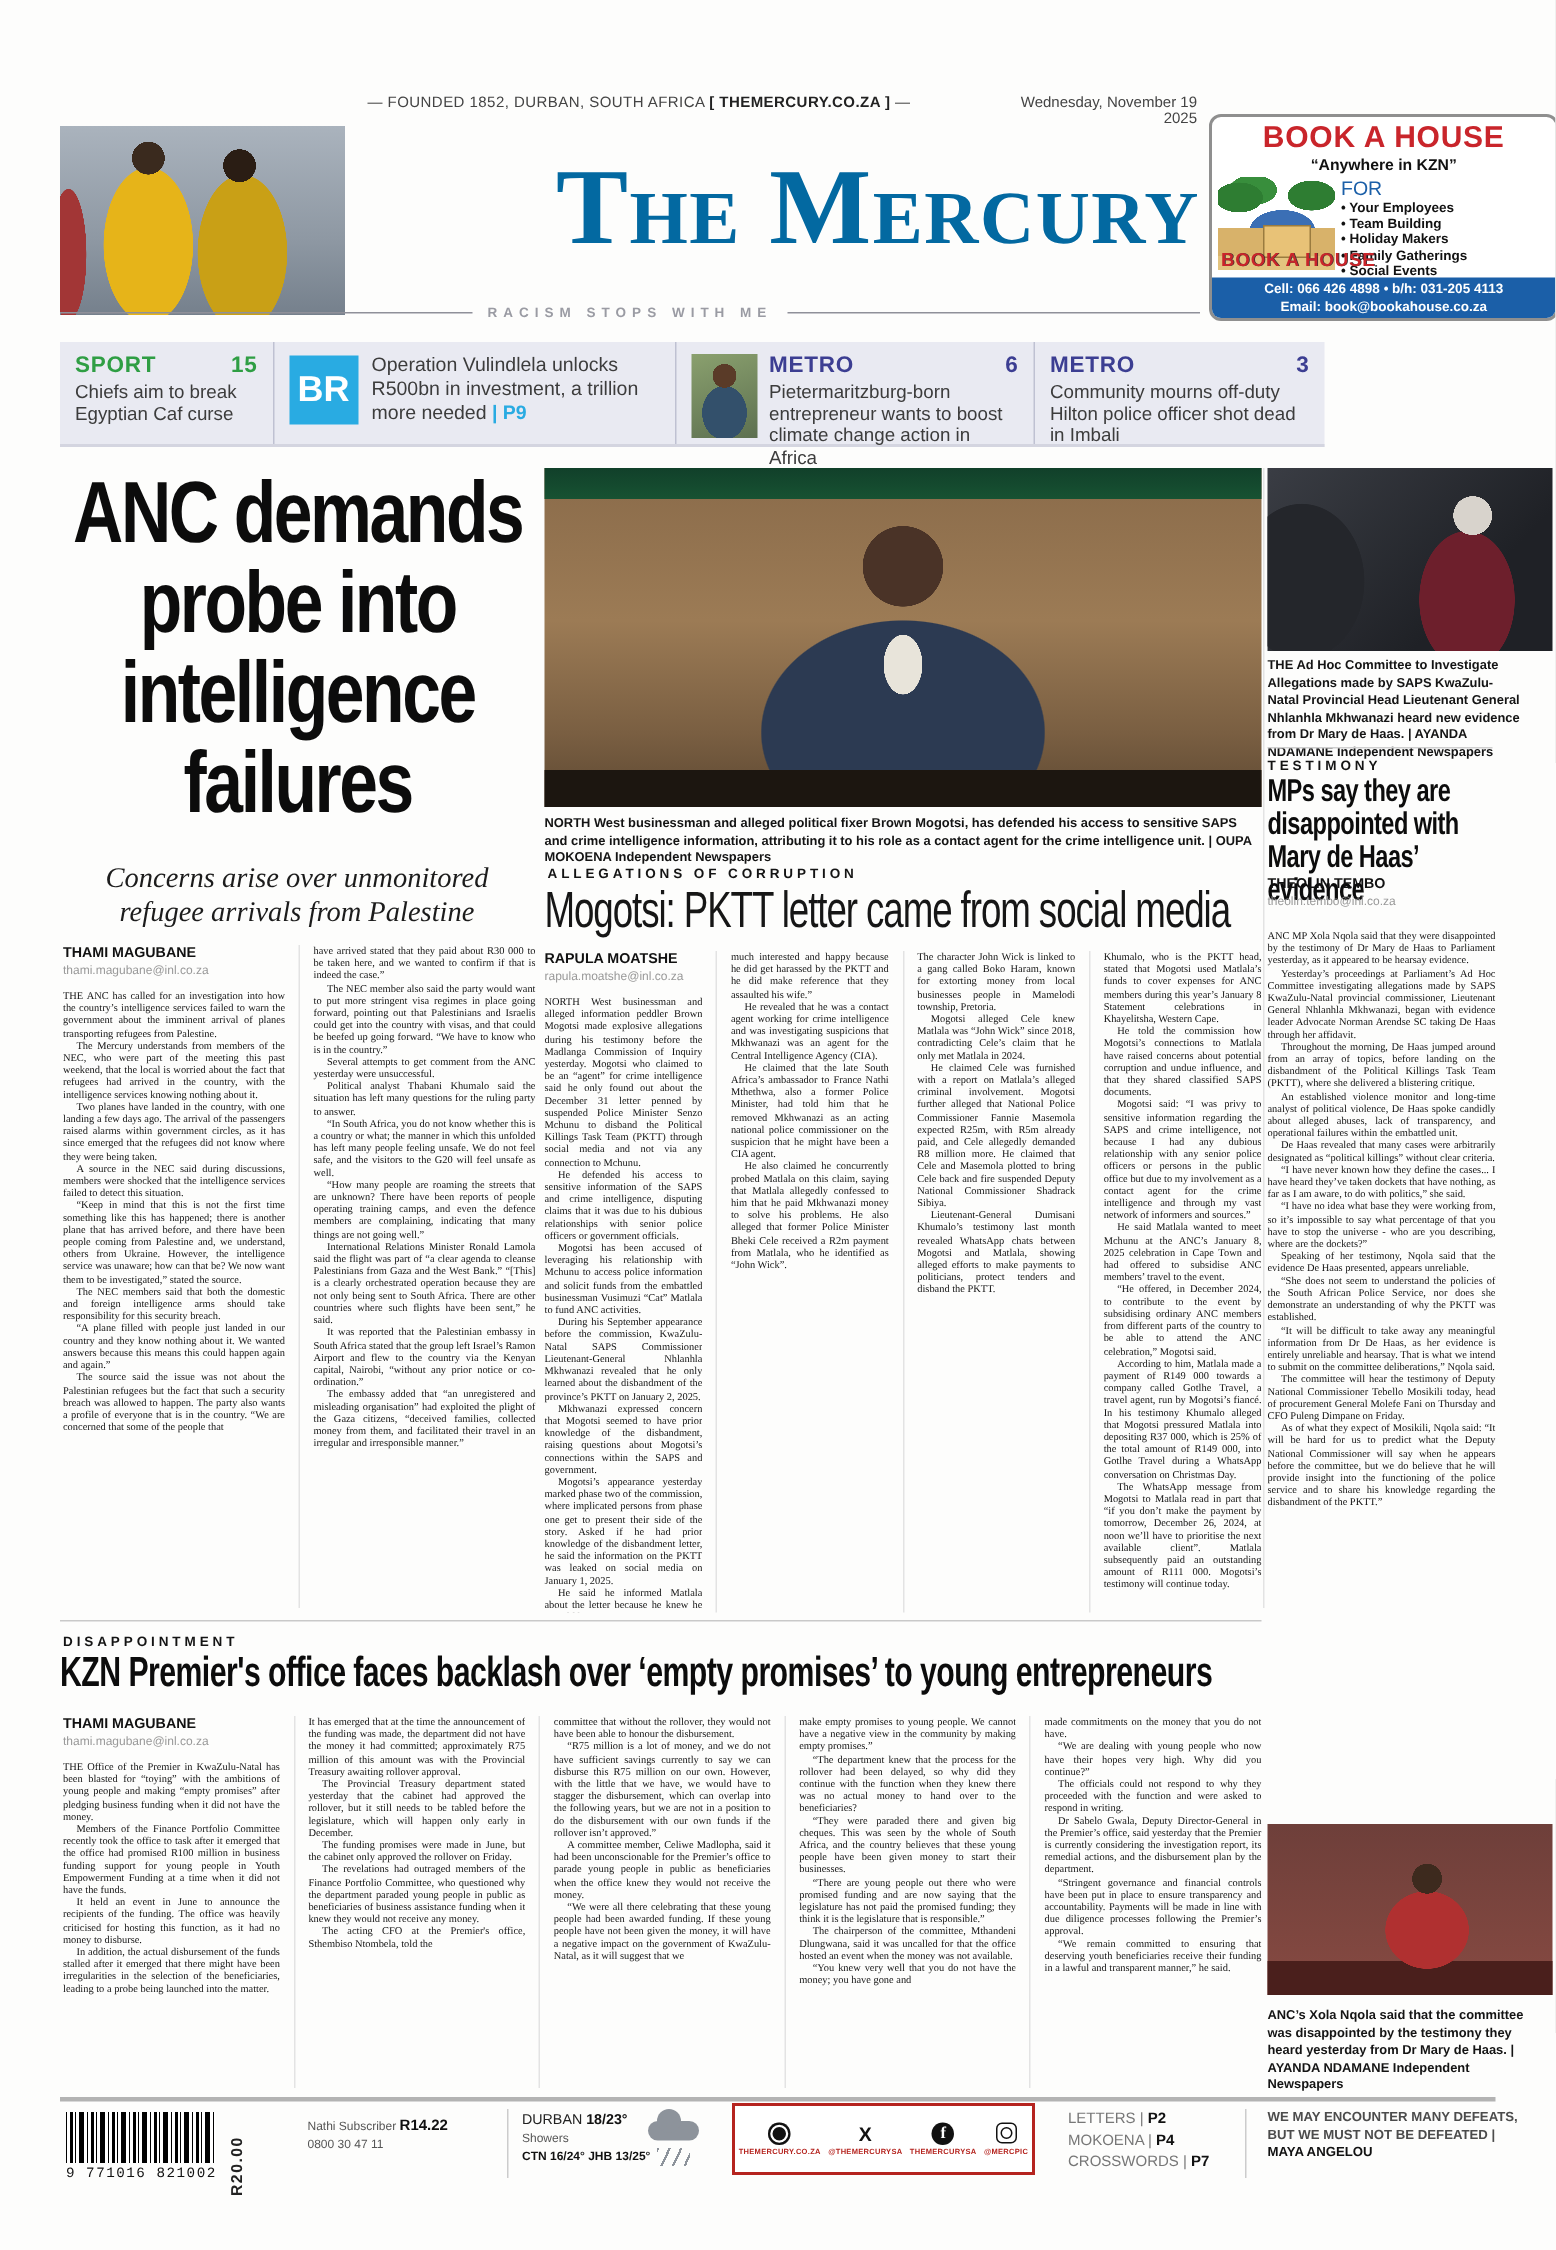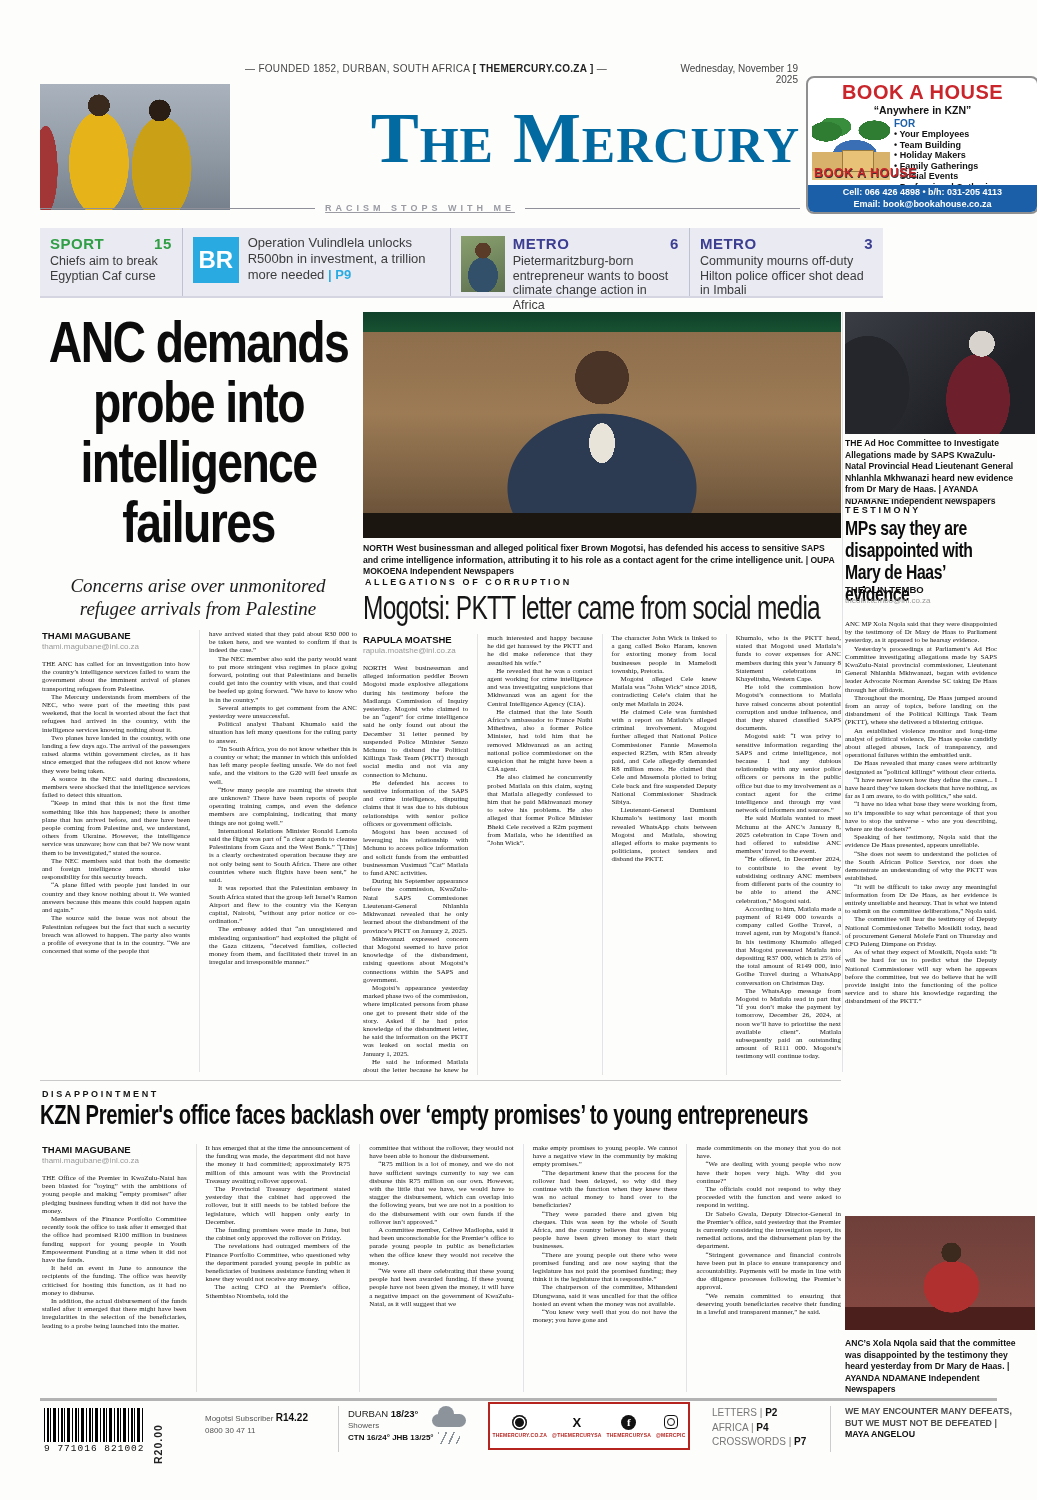--- a/index.html
+++ b/index.html
@@ -9,21 +9,21 @@
 
   
   .topline{left:245px;top:63px;width:430px;font:10px "Liberation Sans",sans-serif;color:#444;letter-spacing:.3px;}
   .topline b{color:#222;}
   .dateline{left:664px;top:63px;width:134px;font:10px "Liberation Sans",sans-serif;color:#444;text-align:right;}
   .mast-title{left:235px;top:86px;width:565px;height:108px;line-height:104px;text-align:right;
               font-family:"Liberation Serif",serif;font-weight:700;font-variant:small-caps;
               font-size:72px;color:#0369a1;letter-spacing:1px;}
   .tagrow{left:40px;top:203px;width:760px;display:flex;align-items:center;gap:10px;}
   .tagrow .ln{flex:1;border-top:1.5px solid #8f9099;}
-  .tagrow .tg{font:bold 9px "Liberation Sans",sans-serif;color:#9a9ba3;letter-spacing:4px;text-decoration:underline;}
+  .tagrow .tg{font:bold 9px "Liberation Sans",sans-serif;color:#9a9ba3;letter-spacing:4px;}
 
   .photo{background:#888;}
   .mast-photo{left:40px;top:84px;width:190px;height:126px;
     background:
       radial-gradient(ellipse 12px 44px at 3% 68%, #a23636 99%, transparent),
       radial-gradient(circle 11px at 31% 17%, #3a2a1e 99%, transparent),
       radial-gradient(circle 11px at 63% 21%, #2a1d14 99%, transparent),
       radial-gradient(ellipse 30px 52px at 31% 63%, #e6b419 99%, transparent),
       radial-gradient(ellipse 30px 52px at 64% 67%, #c9a016 99%, transparent),
       linear-gradient(180deg,#aab3bd 0%,#8e98a3 60%,#75808c 100%);}
@@ -37,21 +37,21 @@
   .ad-art{width:78px;height:62px;margin-left:4px;position:relative;
     background:
       radial-gradient(ellipse 16px 10px at 18% 22%, #2e7d32 99%, transparent),
       radial-gradient(ellipse 16px 10px at 30% 14%, #388e3c 99%, transparent),
       radial-gradient(ellipse 16px 10px at 80% 20%, #2e7d32 99%, transparent),
       linear-gradient(180deg, transparent 55%, #d8b26a 55% 85%, #e3c47f 85%),
       radial-gradient(ellipse 22px 14px at 55% 58%, #3b6fb5 99%, transparent),
       #fff;}
   .ad-art::after{content:"";position:absolute;left:30px;top:32px;width:30px;height:20px;background:#e8c277;border:1px solid #9a7b3f;}
   .ad-list{flex:1;padding-left:4px;}
-  .ad-for{color:#1b5fa8;font-weight:bold;font-size:10px;}
+  .ad-for{color:#1b5fa8;font-weight:normal;font-size:13px;}
   .ad-list ul{list-style:none;margin:0;padding:0;}
   .ad-list li{font-weight:bold;font-size:9px;line-height:10.5px;color:#111;}
   .ad-list li::before{content:"• ";}
   .ad-logo{position:absolute;left:6px;top:88px;font-weight:bold;font-size:12.5px;color:#c9252b;
            text-shadow:0.5px 0.5px 0 #333;letter-spacing:.5px;}
   .ad-bar{position:absolute;left:0;bottom:0;width:100%;background:#1b5fa8;color:#fff;text-align:center;
           font-weight:bold;font-size:9px;line-height:11.5px;padding:2px 0;}
 
   
   .teasers{left:40px;top:228px;width:843px;height:68px;background:#e9eaf2;border-bottom:2px solid #d4d5e0;
@@ -427,21 +427,21 @@
   </div>
 
   <div class="abs f-rule"></div>
   <div class="abs barcode">
     <div class="bars"></div>
     <div class="bdigits">9 771016 821002</div>
   </div>
   <div class="abs price">R20.00</div>
   <div class="abs subs">
     <div>
-      <span>Mogotsi Subscriber</span>
+      <span>Nathi Subscriber</span>
       <b>R14.22</b>
     </div>
     <div>0800 30 47 11</div>
   </div>
   <div class="abs fsep" style="left:338px"></div>
   <div class="abs weather">
     <div class="wc">
       <span>DURBAN</span>
       <b>18/23°</b>
     </div>
@@ -474,21 +474,21 @@
         </div>
       <div class="slabel">@MERCPIC</div>
     </div>
   </div>
   <div class="abs findex">
     <div>
       <span>LETTERS  |</span>
       <b>P2</b>
     </div>
     <div>
-      <span>AFRICA  |</span>
+      <span>MOKOENA  |</span>
       <b>P4</b>
     </div>
     <div>
       <span>CROSSWORDS  |</span>
       <b>P7</b>
     </div>
   </div>
   <div class="abs fsep" style="left:830px"></div>
   <div class="abs fquote">
     <span>WE MAY ENCOUNTER MANY DEFEATS, BUT WE MUST NOT BE DEFEATED |</span>

